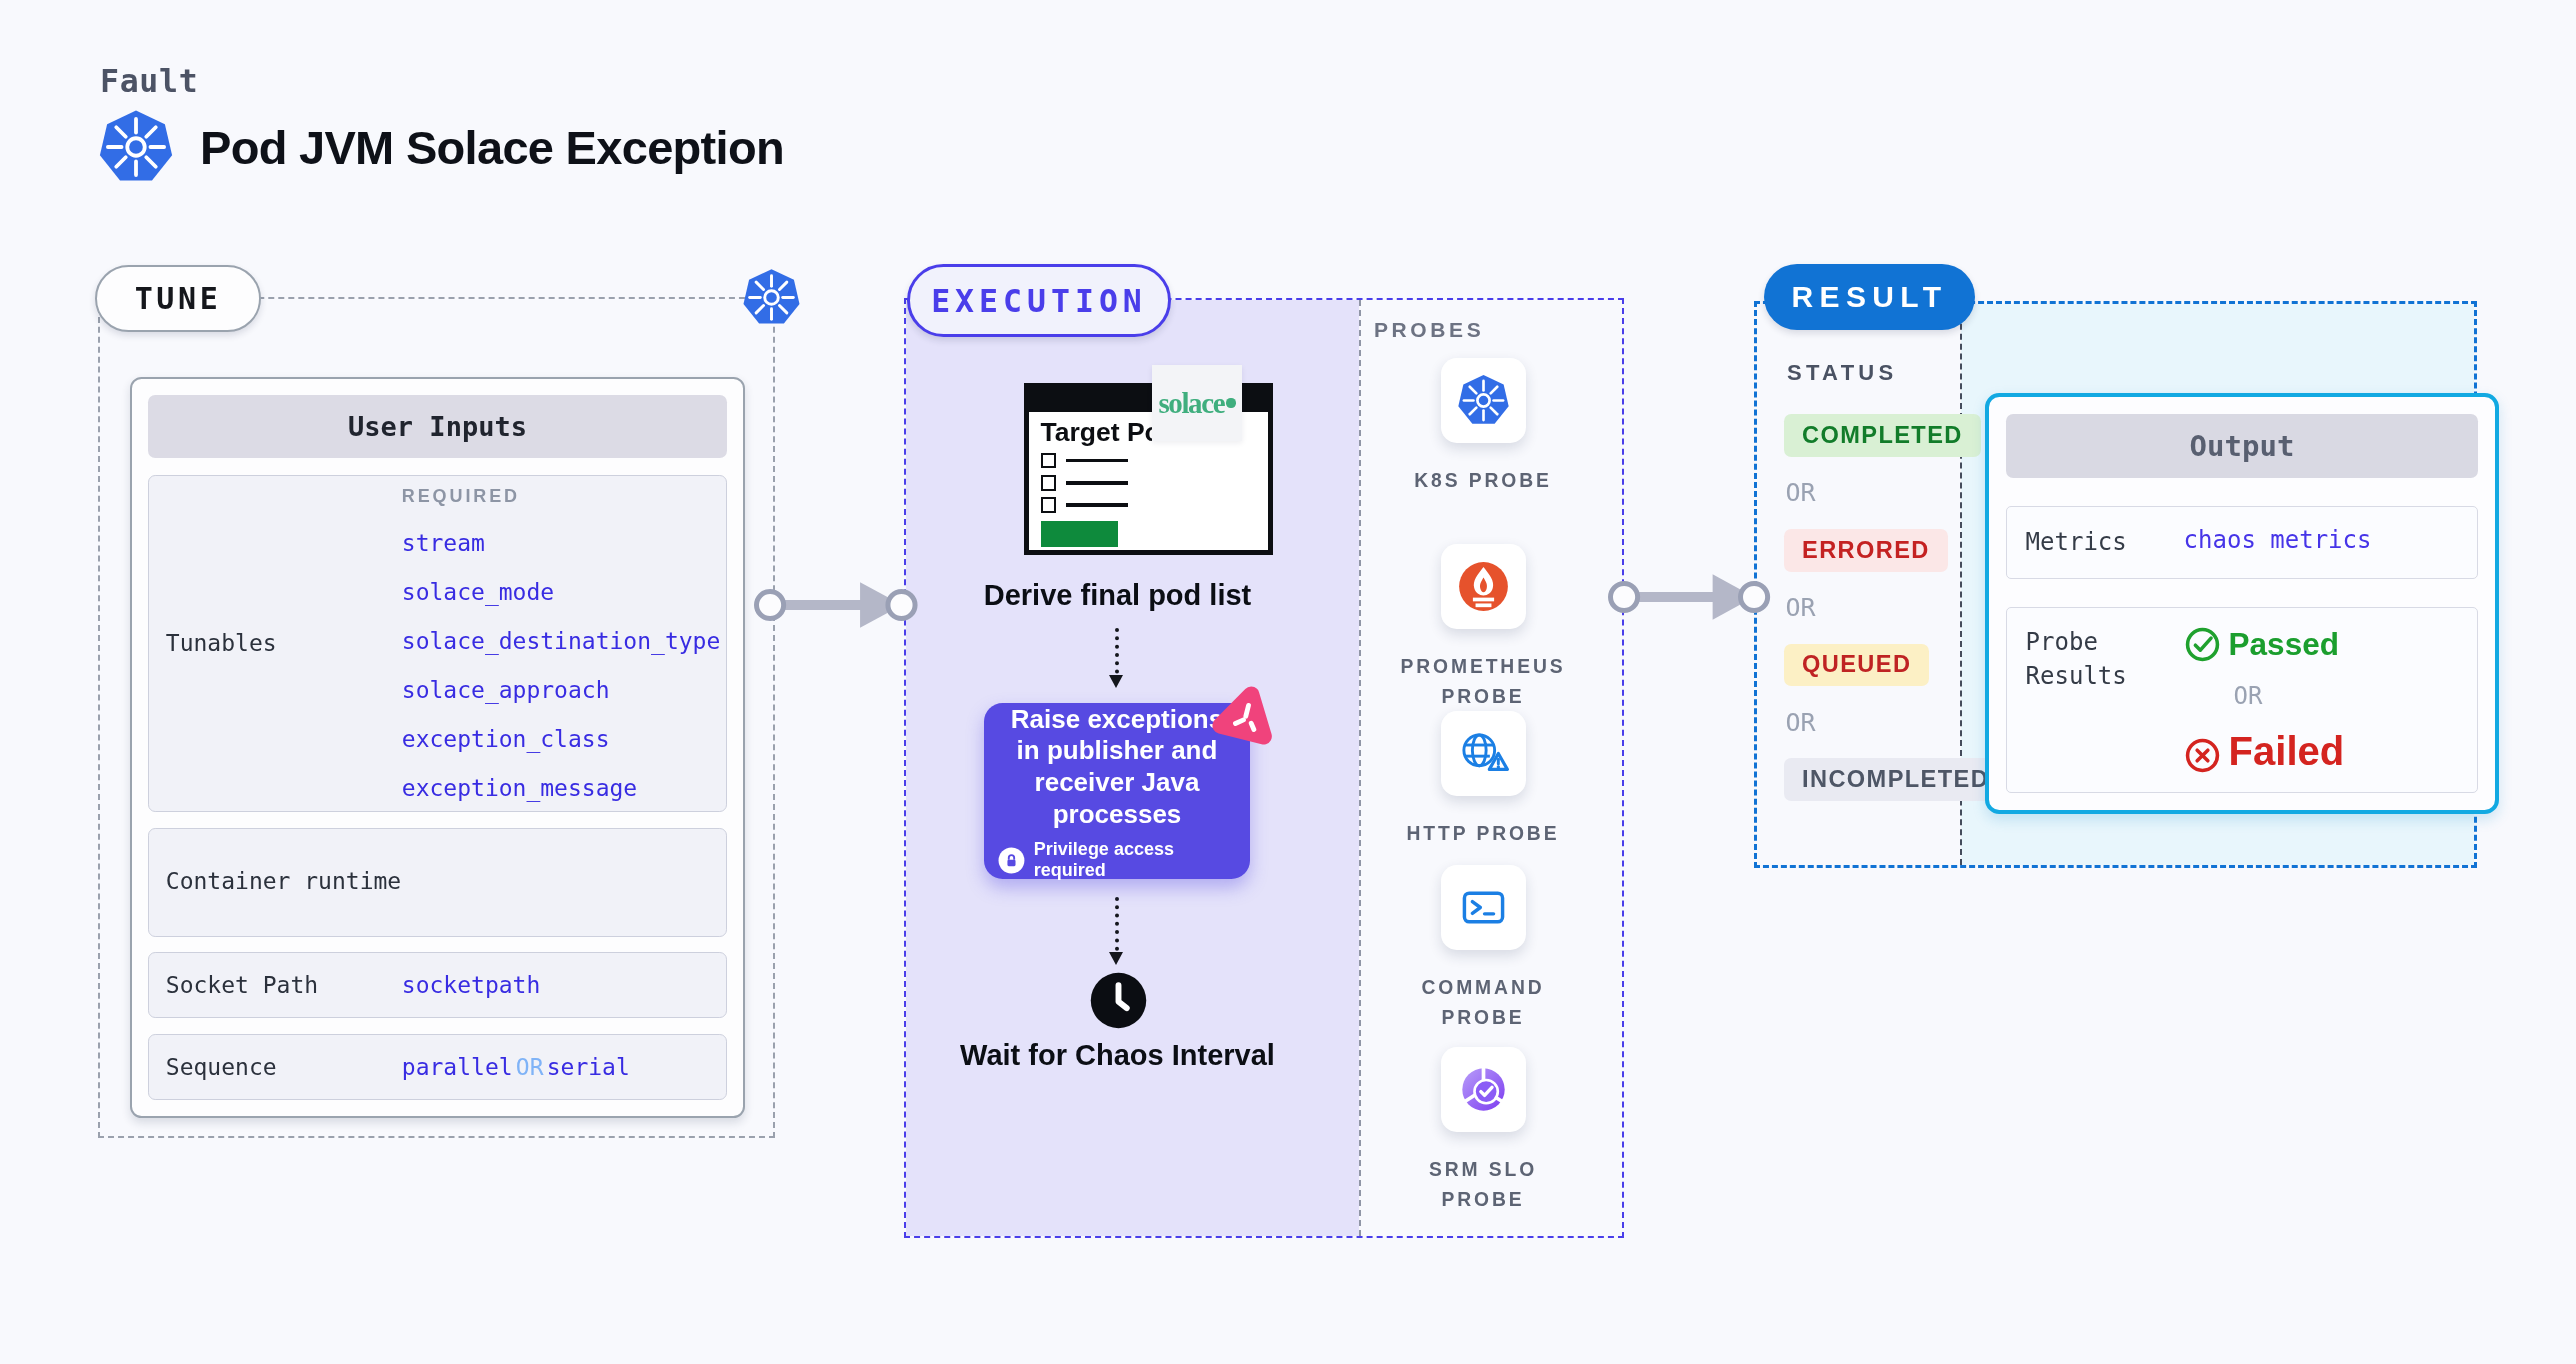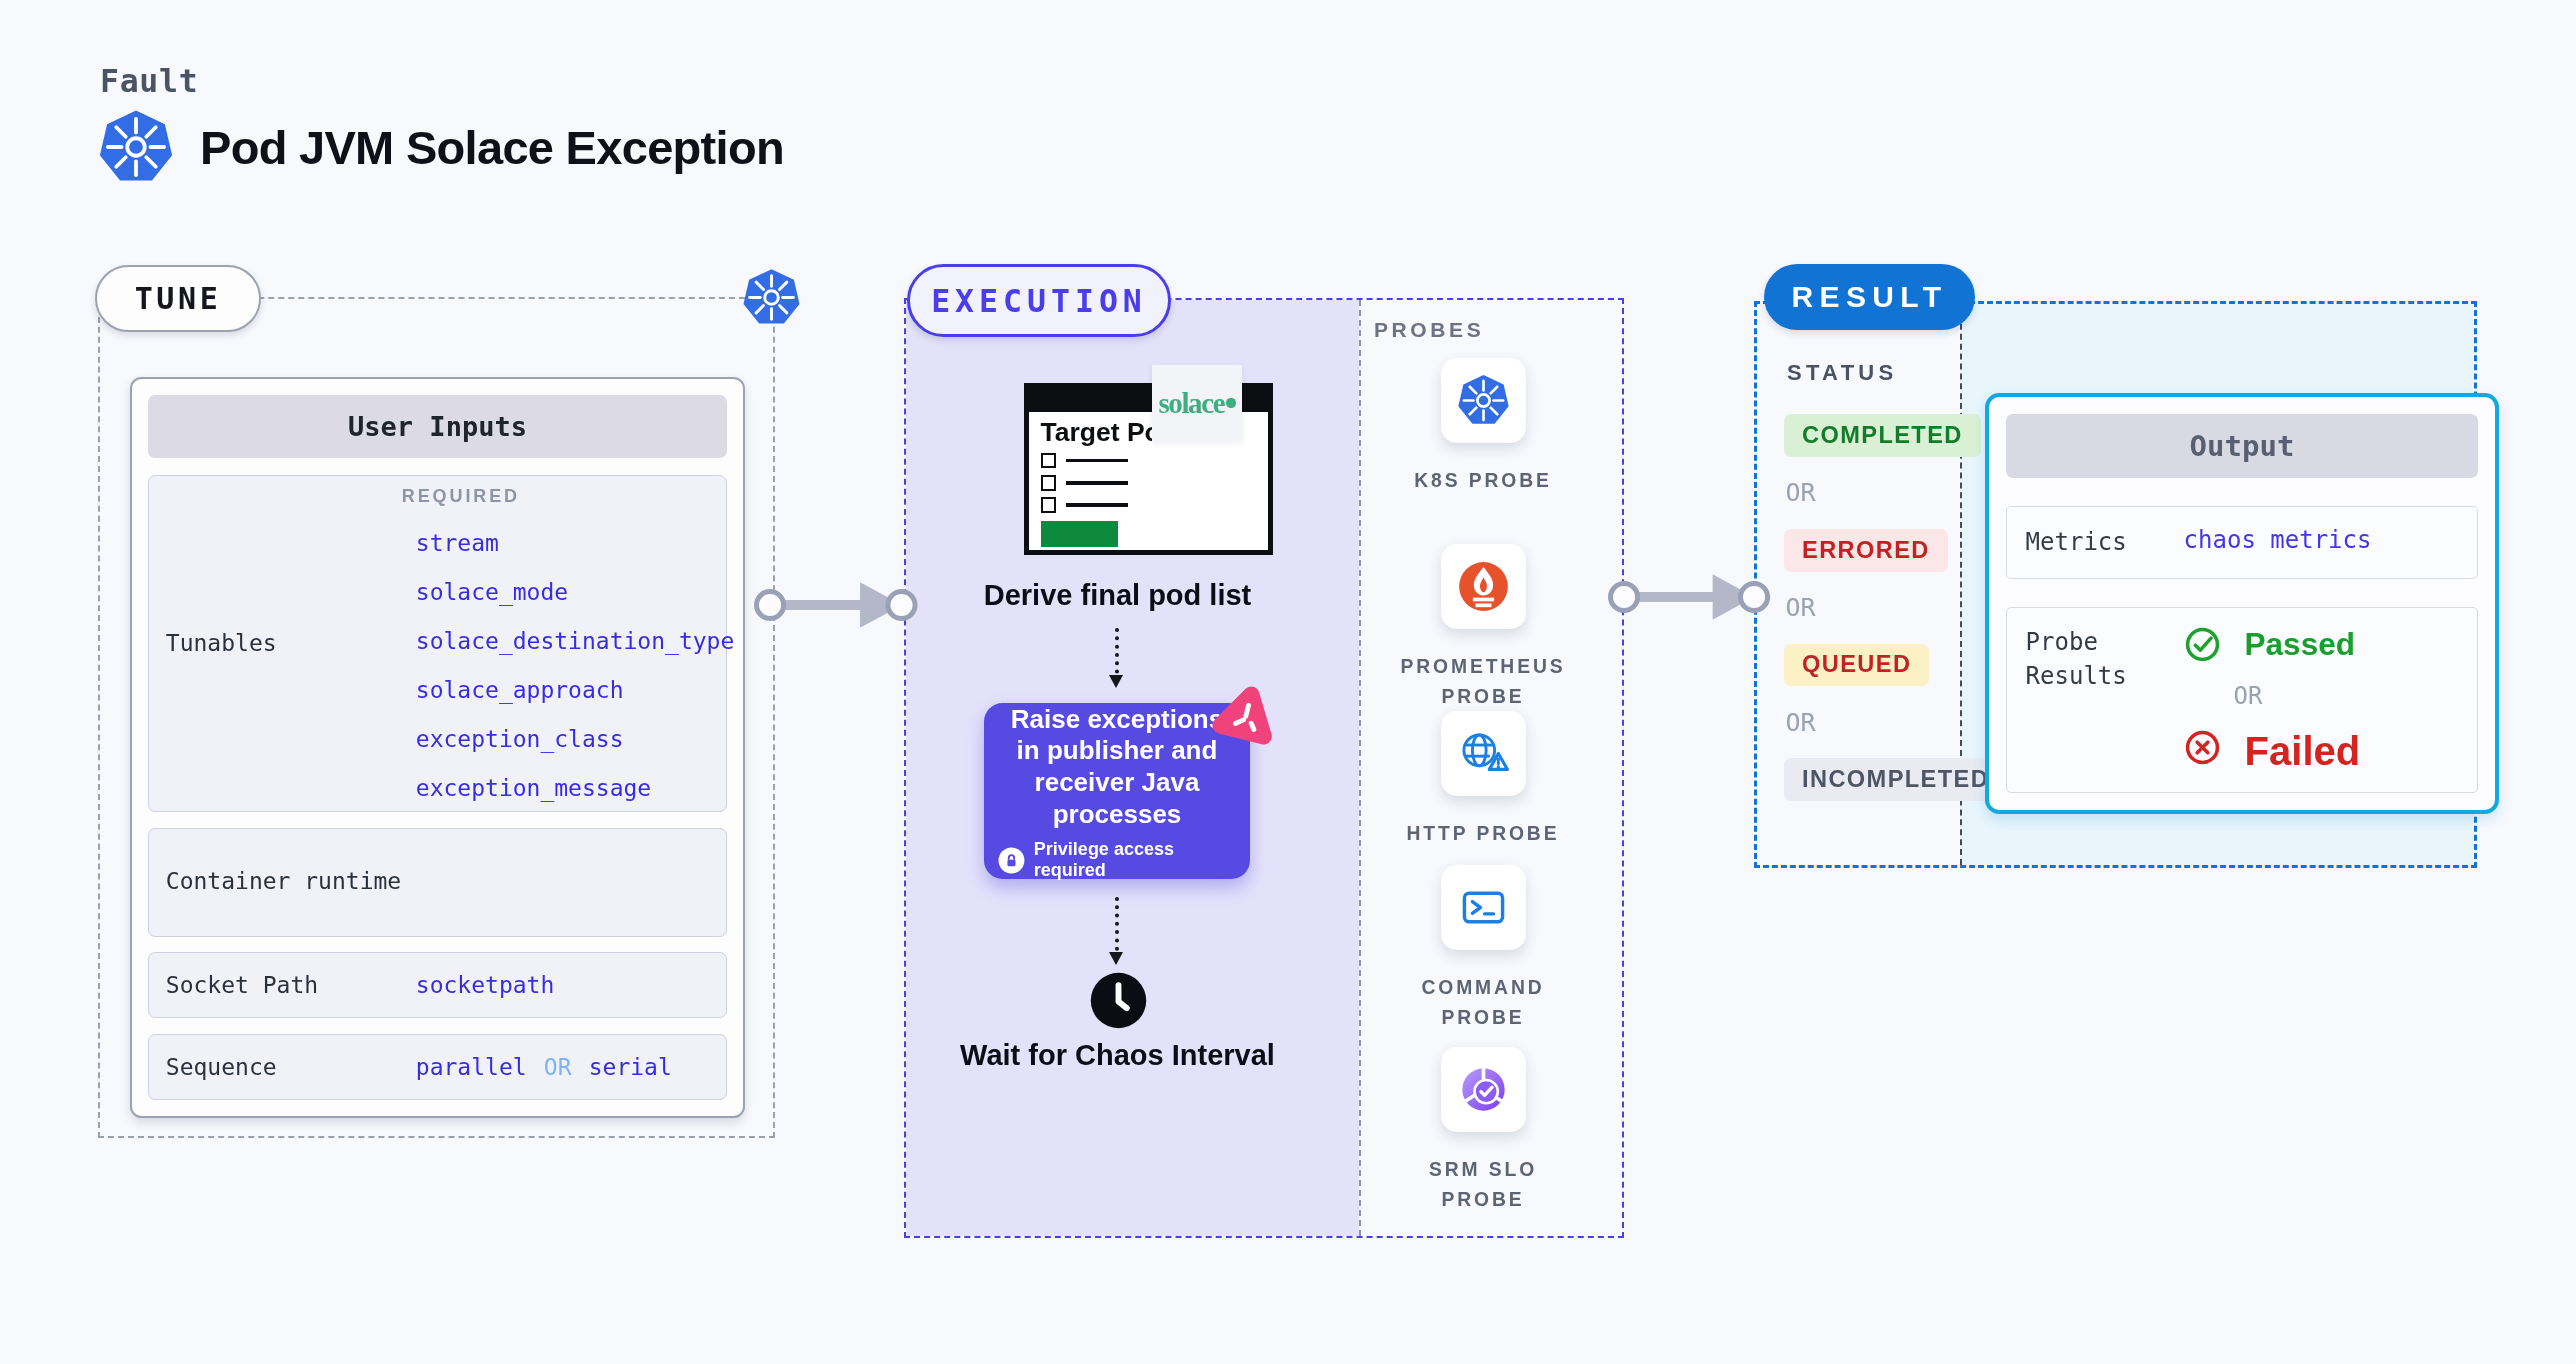--- a/index.html
+++ b/index.html
@@ -38,21 +38,21 @@
     background:#fdfdfe;border:2.1px solid #9aa3ae;border-radius:11.5px;
     box-shadow:0 4.3px 10px rgba(30,40,70,.14);padding:15.8px;box-sizing:border-box;z-index:2;}
   .ui-head{height:63px;background:#dcdbe5;border-radius:7.2px;display:flex;align-items:center;
     justify-content:center;font-family:"DejaVu Sans Mono",monospace;font-size:27px;font-weight:700;color:#20242e;}
   .ui-rows{display:flex;flex-direction:column;gap:15.8px;margin-top:17px;}
   .ui-row{background:#f1f2f8;border:1.4px solid #cdd0dd;border-radius:7.2px;display:flex;
     padding:0 17px;box-sizing:border-box;align-items:center;}
   .ui-label{flex:0 0 236px;font-family:"DejaVu Sans Mono",monospace;font-size:23px;color:#2b313c;line-height:1.45;}
   .ui-vals{flex:1;display:flex;flex-direction:column;}
   .req{font-size:18px;font-weight:700;color:#8d95a5;letter-spacing:2.9px;}
-  .val{font-family:"DejaVu Sans Mono",monospace;font-size:23px;color:#382ce2;margin-left:14px;}
+  .val{font-family:"DejaVu Sans Mono",monospace;font-size:23px;color:#382ce2;}
   .val-blue{color:#2d67ea;}
   .val-light{color:#7fb3f7;}
   .row-tunables{height:337px;}
   .row-tunables .ui-vals{gap:23px;}
   .row-runtime{height:109px;}
   .row-runtime .ui-vals{gap:17px;}
   .row-small{height:66px;}
 
   
   .garrow{position:absolute;z-index:5;}
@@ -126,21 +126,21 @@
   .output-card{position:absolute;left:1985px;top:393px;width:514px;background:#fdfdff;
     border:4.3px solid #12a9e2;border-radius:14.3px;box-shadow:0 5.7px 13px rgba(18,140,200,.18);
     padding:17px;box-sizing:border-box;z-index:3;}
   .out-head{height:64px;background:#d9d9e3;border-radius:7.2px;display:flex;align-items:center;
     justify-content:center;font-family:"DejaVu Sans Mono",monospace;font-size:29px;font-weight:700;color:#585f70;}
   .out-row{margin-top:28px;background:#fbfcff;border:1.4px solid #d8dae5;border-radius:5px;
     padding:18.6px;display:flex;box-sizing:border-box;}
   .out-label{flex:0 0 158px;font-family:"DejaVu Sans Mono",monospace;font-size:24px;color:#343b47;line-height:1.4;}
   .out-value{font-family:"DejaVu Sans Mono",monospace;font-size:24px;color:#4634e8;}
   .pr-vals{display:flex;flex-direction:column;gap:18.6px;}
-  .pr-line{display:flex;align-items:flex-start;gap:24px;}
+  .pr-line{display:flex;align-items:flex-end;gap:8px;}
   .pr-line svg{width:37px;height:37px;}
   .passed{font-size:31.5px;font-weight:700;color:#1b9e2e;}
   .failed{font-size:40px;font-weight:700;color:#d42420;}
   .pr-or{font-family:"DejaVu Sans Mono",monospace;font-size:24px;color:#9aa2b2;margin-left:50px;}
 
   svg{display:block;}
 </style>
 </head>
 <body>
 

